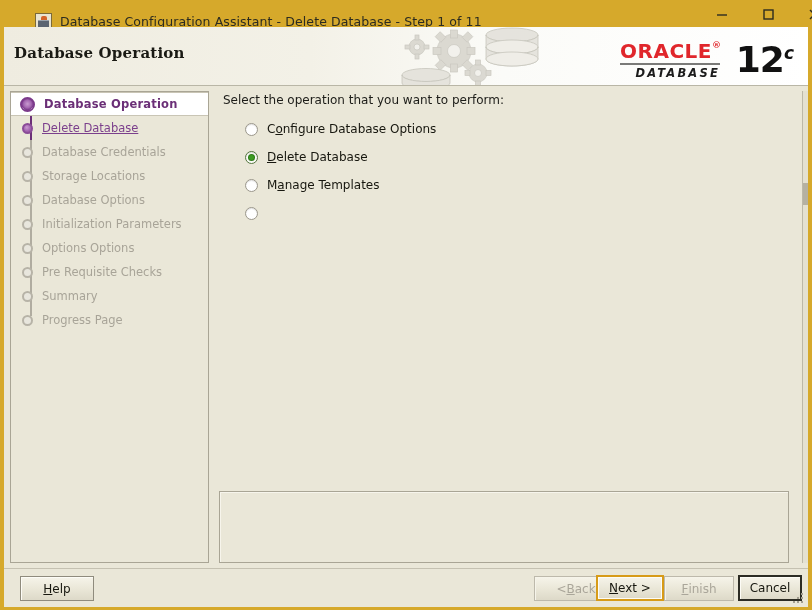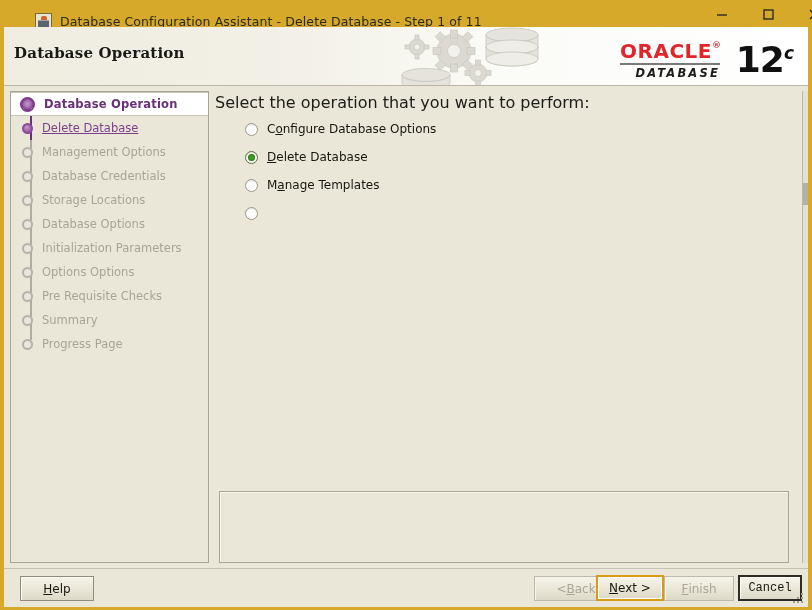--- a/index.html
+++ b/index.html
@@ -245,22 +245,22 @@
 
   
   .content {
     position: absolute;
     left: 211px; top: 5px;
     width: 587px;
     height: 472px;
   }
   .prompt {
     position: absolute;
-    left: 0; top: 2px;
-    font-size: 16px;
+    left: 8px; top: 2px;
+    font-size: 12px;
     color: #1c1c18;
   }
   .radios {
     position: absolute;
     left: 30px; top: 24px;
   }
   .radio-row {
     display: flex;
     align-items: center;
     height: 28px;
@@ -358,21 +358,21 @@
     border: 2px solid #d79b18;
     box-shadow: inset 0 0 0 1px #fdfcf6;
   }
   .btn.default {
     border: 2px solid #2c2c24;
   }
   .btn-help  { left: 16px;  top: 7px; width: 74px; }
   .btn-back  { left: 530px; top: 7px; width: 84px; }
   .btn-next  { left: 592px; top: 6px; width: 68px; height: 26px; }
   .btn-finish{ left: 660px; top: 7px; width: 70px; }
-  .btn-cancel{ left: 734px; top: 6px; width: 64px; height: 26px; font-family: Liberation Mono, monospace; }
+  .btn-cancel{ left: 734px; top: 6px; width: 64px; height: 26px; }
 
   .grip {
     position: absolute;
     right: 4px; bottom: 3px;
     width: 13px; height: 13px;
   }
   .grip i {
     position: absolute;
     width: 2px; height: 2px;
     background: #a29e90;
@@ -472,24 +472,20 @@
         <div class="step active">
           <div class="marker"></div>
           <div class="step-label">Database Operation</div>
         </div>
         <div class="step done">
           <div class="marker"></div>
           <div class="step-label">Delete Database</div>
         </div>
         <div class="step">
           <div class="marker"></div>
-          <div class="step-label">Management Options</div>
-        </div>
-        <div class="step">
-          <div class="marker"></div>
           <div class="step-label">Database Credentials</div>
         </div>
         <div class="step">
           <div class="marker"></div>
           <div class="step-label">Storage Locations</div>
         </div>
         <div class="step">
           <div class="marker"></div>
           <div class="step-label">Database Options</div>
         </div>

